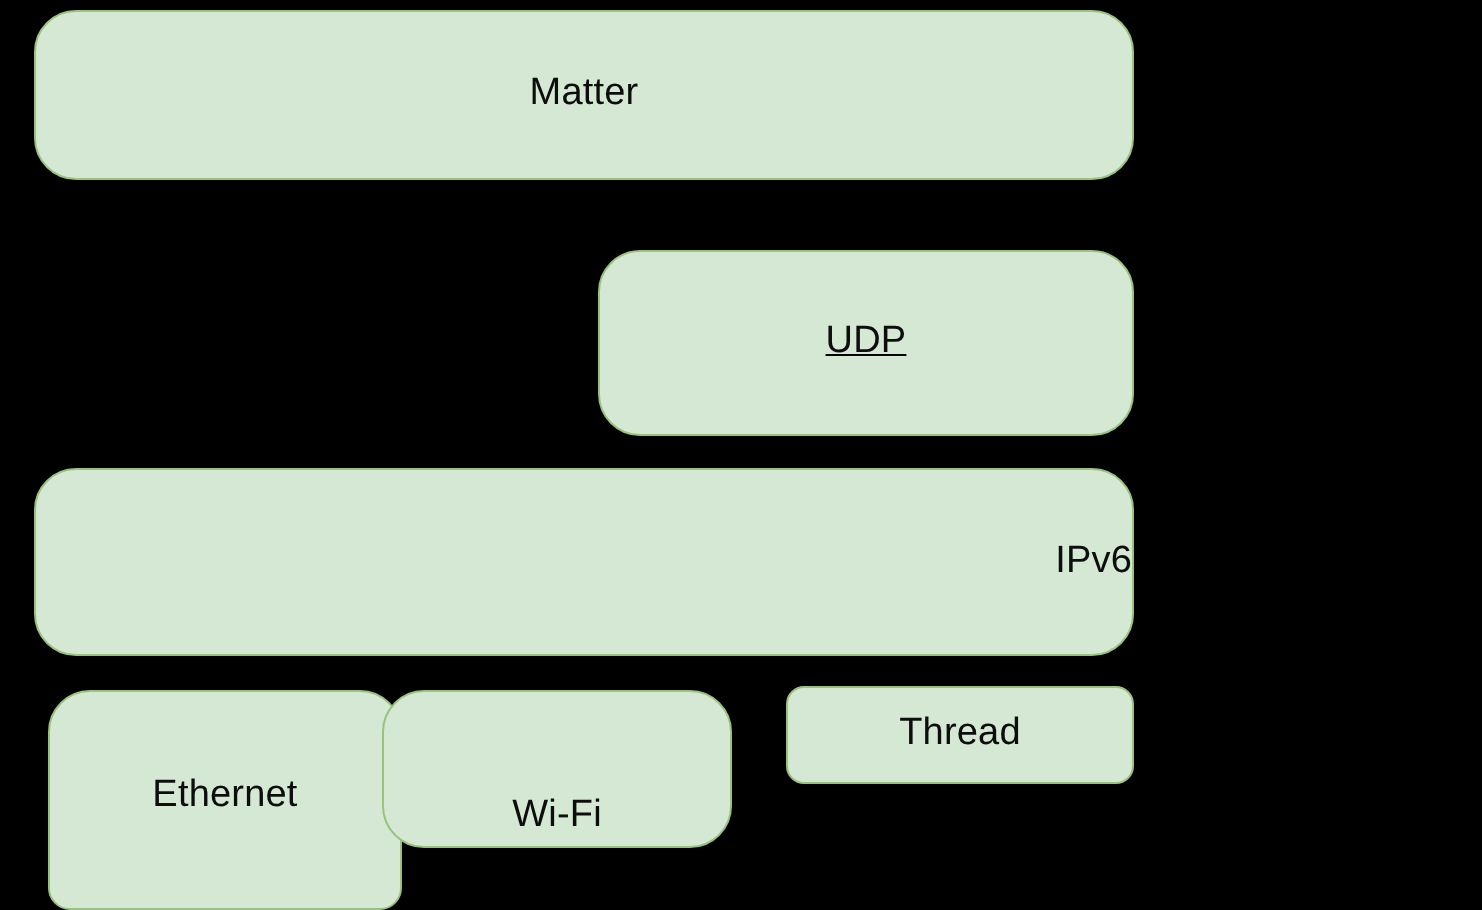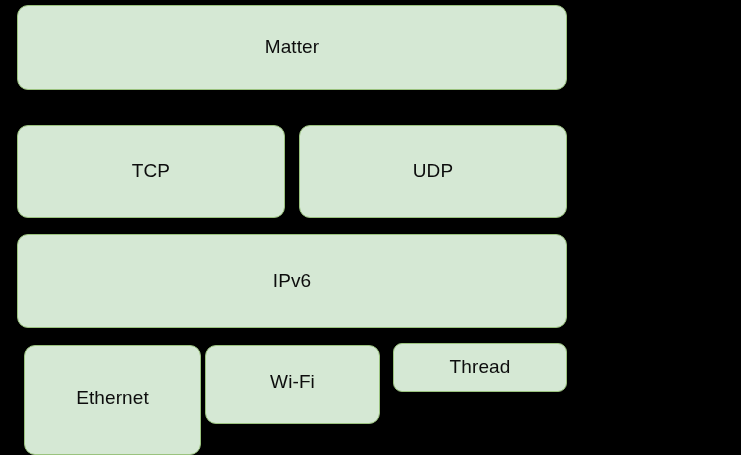--- a/index.html
+++ b/index.html
@@ -18,21 +18,21 @@
     position: relative;
     width: 741px;
     height: 455px;
     background: #000000;
   }
   .node {
     position: absolute;
     box-sizing: border-box;
     background: #d5e8d4;
     border: 1px solid #9ac27e;
-    border-radius: 11px;
+    border-radius: 21px;
     display: flex;
     align-items: center;
     justify-content: center;
     overflow: hidden;
   }
   .node-label {
     color: #0d0d0d;
     font-family: "Liberation Sans", sans-serif;
     font-size: 19px;
     font-weight: 400;
@@ -56,44 +56,47 @@
     left: 17px;
     top: 125px;
     width: 268px;
     height: 93px;
   }
   #node-udp {
     left: 299px;
     top: 125px;
     width: 268px;
     height: 93px;
+    text-decoration: underline;
   }
 
   
   #node-ipv6 {
     left: 17px;
     top: 234px;
     width: 550px;
     height: 94px;
+    justify-content: flex-end;
   }
 
   
   #node-ethernet {
     left: 24px;
     top: 345px;
     width: 177px;
     height: 110px;
     border-bottom-left-radius: 11px;
     border-bottom-right-radius: 11px;
   }
   #node-wifi {
-    left: 205px;
+    left: 191px;
     top: 345px;
     width: 175px;
     height: 79px;
+    align-items: flex-end;
   }
   #node-thread {
     left: 393px;
     top: 343px;
     width: 174px;
     height: 49px;
     border-radius: 9px;
   }
   #node-802154 {
     left: 393px;
@@ -114,23 +117,20 @@
 </style>
 </head>
 <body>
 
 <div id="diagram-canvas">
 
   <div class="node" id="node-matter">
     <span class="node-label">Matter</span>
   </div>
 
-  <div class="node" id="node-tcp">
-    <span class="node-label">TCP</span>
-  </div>
 
   <div class="node" id="node-udp">
     <span class="node-label">UDP</span>
   </div>
 
   <div class="node" id="node-ipv6">
     <span class="node-label">IPv6</span>
   </div>
 
   <div class="node" id="node-ethernet">

